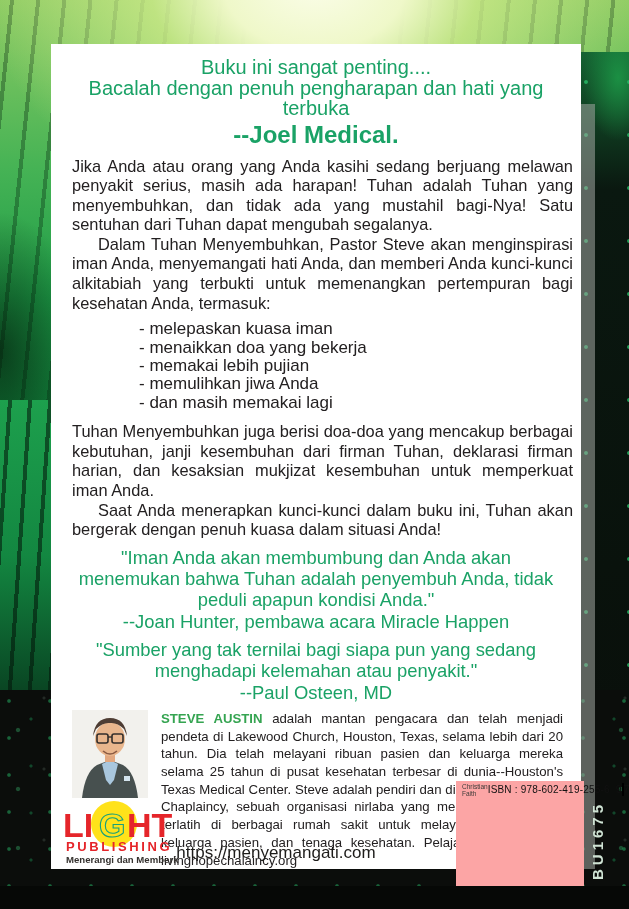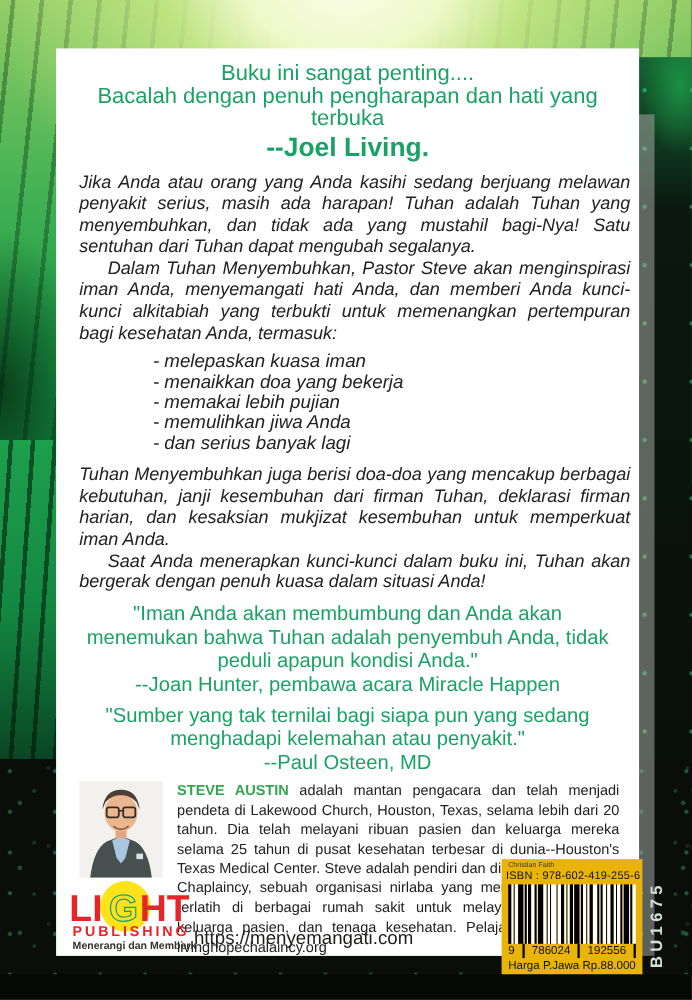--- a/index.html
+++ b/index.html
@@ -43,39 +43,39 @@
     background-size:41px 37px,53px 47px,67px 59px,83px 71px;
   }
   .panel-shadow{position:absolute;left:581px;top:104px;width:14px;height:765px;background:rgba(162,168,162,.55);}
   
   .panel{
     position:absolute;left:51px;top:44px;width:530px;height:825px;
     background:#ffffff;color:#232021;
   }
   .endorsement{margin:13px 14px 0;text-align:center;color:var(--green);font-size:20px;line-height:20.5px;}
   .endorsement .attrib{font-size:24px;line-height:27px;font-weight:bold;margin-top:2px;}
-  .bodytext{padding:0 8px 0 21px;font-size:16.4px;line-height:19.6px;text-align:justify;font-style:italic;}
+  .bodytext{padding:0 8px 0 21px;font-size:16.4px;line-height:19.6px;text-align:justify;}
   .p-first{margin-top:9px;}
   .p-indent{text-indent:26px;}
   .bullets{margin:7px 0 0 67px;font-size:17px;line-height:18.4px;}
   .p-after{margin-top:10px;}
   .testimonial{margin-top:7px;text-align:center;color:var(--green);font-size:18.4px;line-height:21.3px;padding:0 26px;}
   .testimonial .t-attrib{font-weight:normal;}
   
   .bio{display:flex;gap:13px;margin:7px 18px 0 21px;align-items:flex-start;}
   .bio-photo{width:76px;height:88px;flex:0 0 auto;display:block;}
   .bio-text{flex:1;font-size:13.2px;line-height:17.7px;text-align:justify;}
   .bio-name{color:var(--name-green);font-weight:bold;}
   
   .logo{position:absolute;left:10px;bottom:3px;width:118px;height:66px;}
   .site-url{position:absolute;left:0;right:80px;bottom:6px;text-align:center;font-size:17px;color:#1d1c1a;}
   
   .barcode{
-    position:absolute;left:456px;top:781px;width:128px;height:117px;background:#eab308;
-    display:flex;flex-direction:column;box-sizing:border-box;padding:2px 4px 3px;
+    position:absolute;left:456px;top:781px;width:128px;height:117px;background:#fca5a5;
+    display:flex;flex-direction:row;box-sizing:border-box;padding:2px 4px 3px;
   }
   .bc-category{font-size:6.5px;color:#3c3a38;margin-left:2px;}
   .bc-isbn{font-size:10px;text-align:center;letter-spacing:.2px;color:#111;margin-top:1px;white-space:nowrap;}
   .bc-bars{display:flex;height:54px;margin:2px 2px 0;}
   .bc-digits{display:flex;justify-content:space-between;align-items:stretch;height:13px;font-size:10.5px;margin:0 2px;color:#111;}
   .bc-digits .guard{width:2px;background:#000;}
   .bc-price{font-size:10.5px;text-align:center;color:#111;margin-top:1px;white-space:nowrap;}
   
   .spine-code{
     position:absolute;left:589px;top:893px;width:105px;text-align:center;
@@ -92,32 +92,32 @@
   <div class="bg-left"></div>
   <div class="bg-right"></div>
   <div class="bg-bottom"></div>
   <div class="panel-shadow"></div>
 
   <div class="panel">
 
     <div class="endorsement">
       <div>Buku ini sangat penting....</div>
       <div>Bacalah dengan penuh pengharapan dan hati yang terbuka</div>
-      <div class="attrib">--Joel Living.</div>
+      <div class="attrib">--Joel Medical.</div>
     </div>
 
     <div class="bodytext">
       <div class="p-first">Jika Anda atau orang yang Anda kasihi sedang berjuang melawan penyakit serius, masih ada harapan! Tuhan adalah Tuhan yang menyembuhkan, dan tidak ada yang mustahil bagi-Nya! Satu sentuhan dari Tuhan dapat mengubah segalanya.</div>
       <div class="p-indent">Dalam Tuhan Menyembuhkan, Pastor Steve akan menginspirasi iman Anda, menyemangati hati Anda, dan memberi Anda kunci-kunci alkitabiah yang terbukti untuk memenangkan pertempuran bagi kesehatan Anda, termasuk:</div>
       <div class="bullets">
         <div>- melepaskan kuasa iman</div>
         <div>- menaikkan doa yang bekerja</div>
         <div>- memakai lebih pujian</div>
         <div>- memulihkan jiwa Anda</div>
-        <div>- dan serius banyak lagi</div>
+        <div>- dan masih memakai lagi</div>
       </div>
       <div class="p-after">Tuhan Menyembuhkan juga berisi doa-doa yang mencakup berbagai kebutuhan, janji kesembuhan dari firman Tuhan, deklarasi firman harian, dan kesaksian mukjizat kesembuhan untuk memperkuat iman Anda.</div>
       <div class="p-indent">Saat Anda menerapkan kunci-kunci dalam buku ini, Tuhan akan bergerak dengan penuh kuasa dalam situasi Anda!</div>
     </div>
 
     <div class="testimonial">
       <div>"Iman Anda akan membumbung dan Anda akan menemukan bahwa Tuhan adalah penyembuh Anda, tidak peduli apapun kondisi Anda."</div>
       <div class="t-attrib">--Joan Hunter, pembawa acara Miracle Happen</div>
     </div>
     <div class="testimonial">

